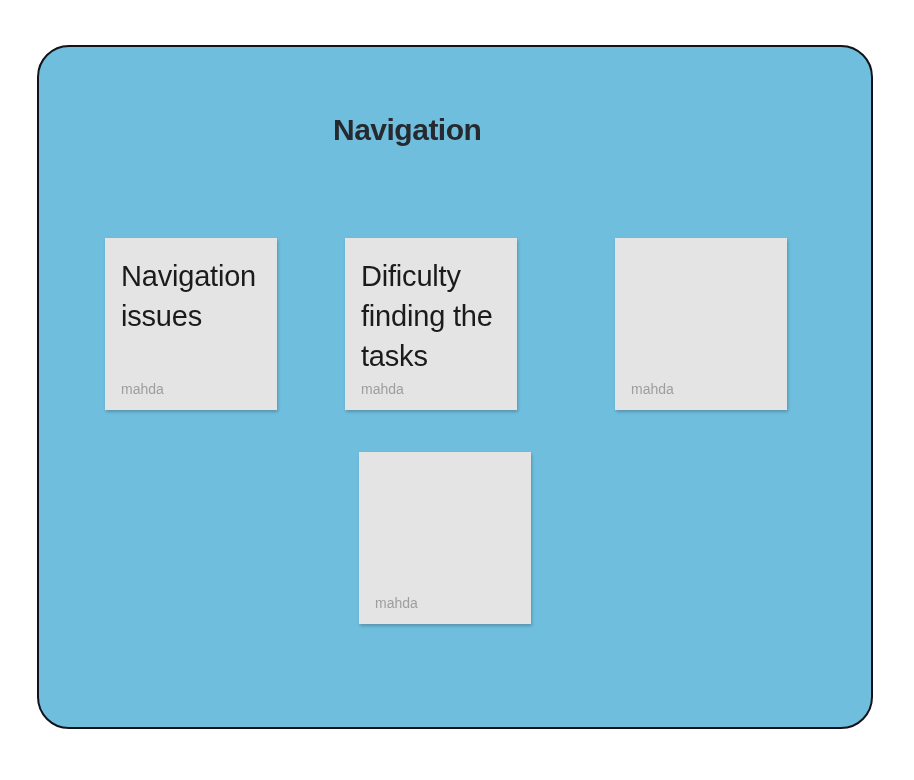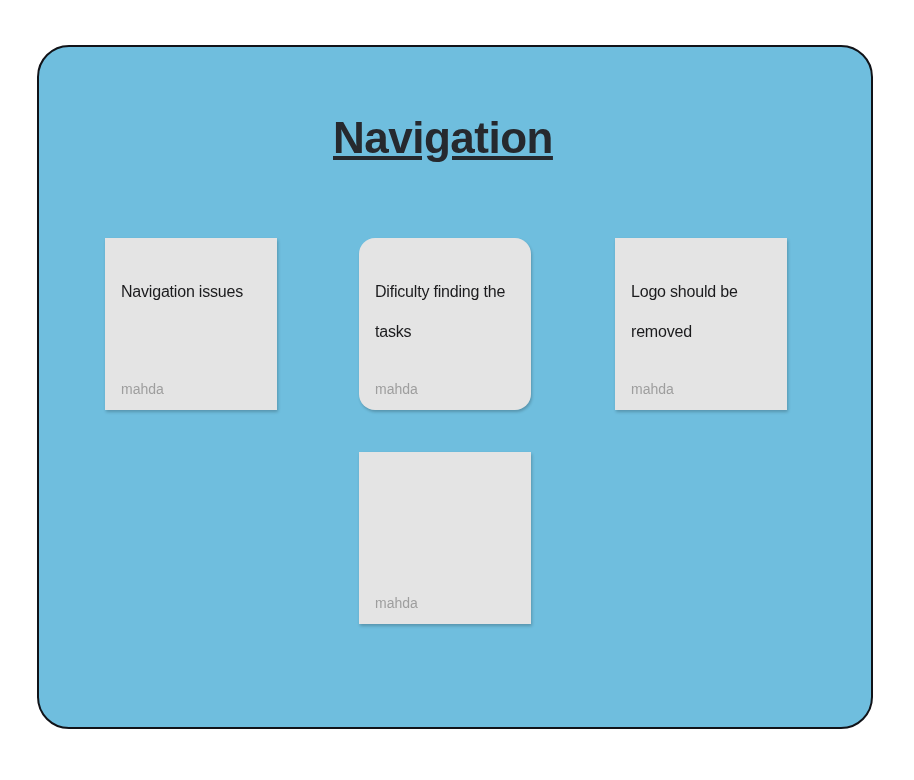--- a/index.html
+++ b/index.html
@@ -26,46 +26,44 @@
     background: var(--section-fill, #6FBEDE);
     border: 2px solid var(--section-border, #111318);
     border-radius: 32px;
     box-sizing: border-box;
   }
   .section-title {
     position: absolute;
     left: 294px;
     top: 66px;
     margin: 0;
-    font-size: 44px;
+    font-size: 30px;
     font-weight: 700;
     letter-spacing: -0.5px;
     color: var(--title-color, #26292E);
     white-space: nowrap;
-    text-decoration: underline;
   }
   .note {
     position: absolute;
     width: 172px;
     height: 172px;
     background: var(--note-fill, #E4E4E4);
     box-shadow: 1px 2px 3px rgba(0,0,0,0.22);
     box-sizing: border-box;
     padding: 18px 14px 14px 16px;
   }
   .note-1 { left: 66px;  top: 191px; }
-  .note-2 { left: 320px; top: 191px; border-radius: 16px; }
+  .note-2 { left: 306px; top: 191px; }
   .note-3 { left: 576px; top: 191px; }
   .note-4 { left: 320px; top: 405px; }
   .note-text {
-    font-size: 16px;
+    font-size: 29px;
     line-height: 40px;
     color: var(--note-text-color, #1B1B1D);
     letter-spacing: -0.2px;
-    margin-top: 16px;
   }
   .note-author {
     position: absolute;
     left: 16px;
     bottom: 13px;
     font-size: 14px;
     color: var(--note-author-color, #9E9E9E);
   }
 </style>
 </head>
@@ -79,21 +77,20 @@
       <div class="note-text">Navigation issues</div>
       <div class="note-author">mahda</div>
     </div>
 
     <div class="note note-2">
       <div class="note-text">Dificulty finding the tasks</div>
       <div class="note-author">mahda</div>
     </div>
 
     <div class="note note-3">
-      <div class="note-text">Logo should be removed</div>
       <div class="note-author">mahda</div>
     </div>
 
     <div class="note note-4">
       <div class="note-author">mahda</div>
     </div>
   </section>
 </div>
 
 </body></html>

